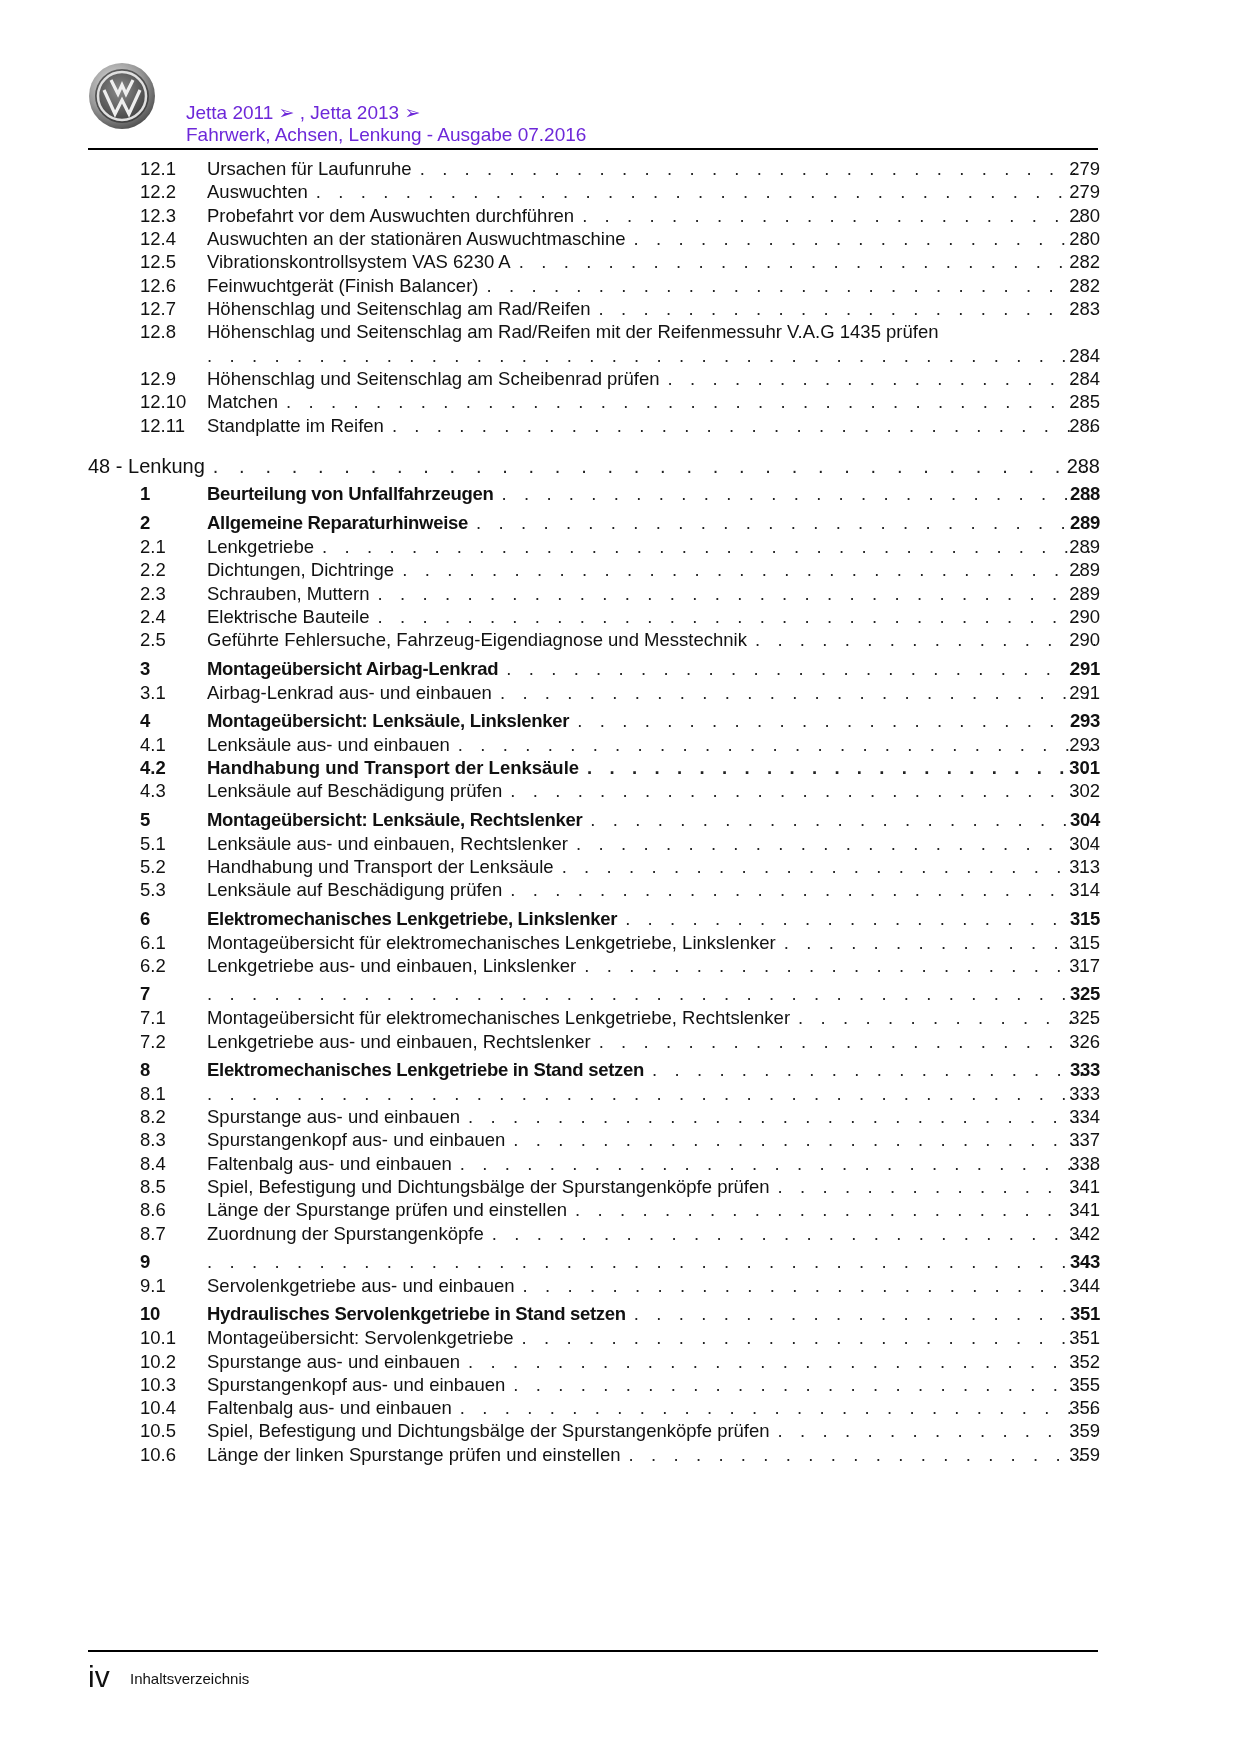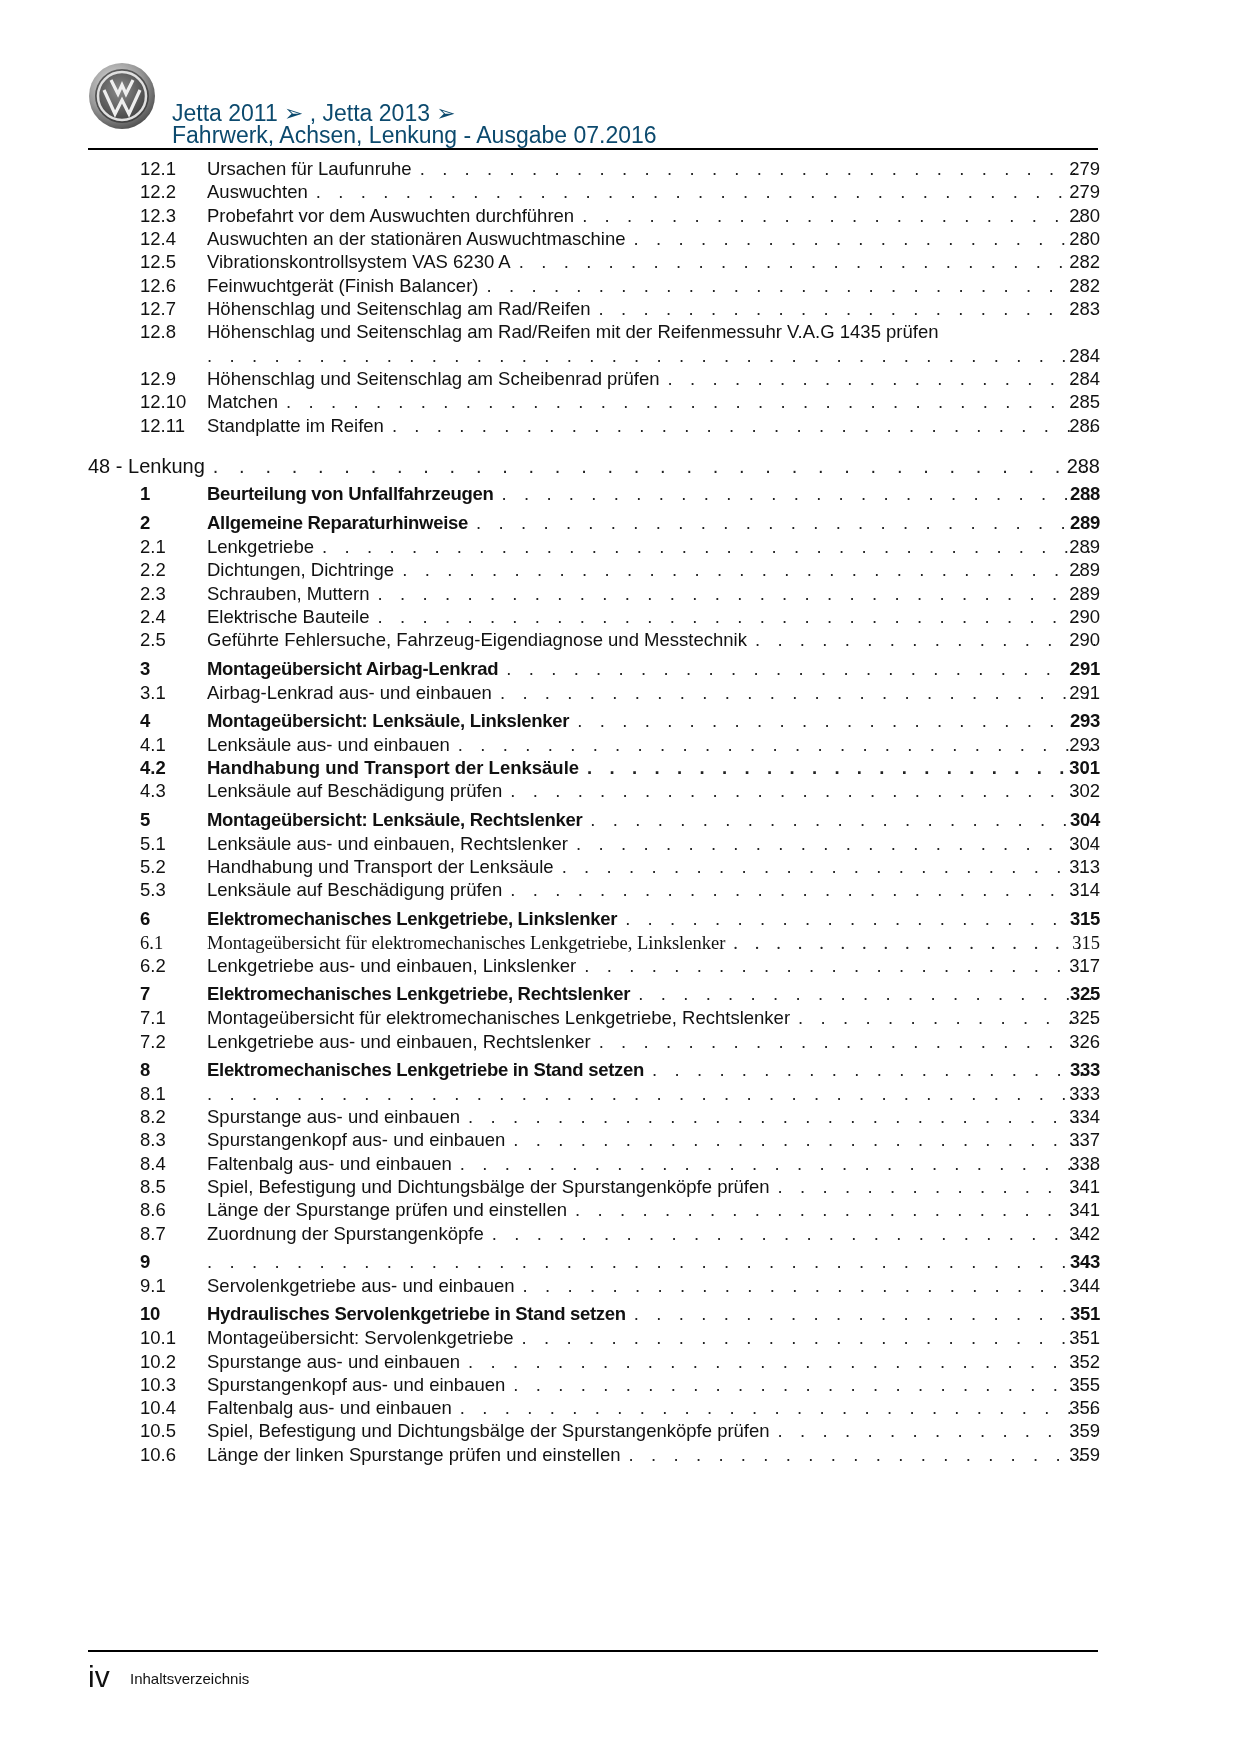--- a/index.html
+++ b/index.html
@@ -1,21 +1,21 @@
 <!DOCTYPE html>
 <html><head>
   <meta charset="utf-8">
   <style>
     html, body { margin: 0; padding: 0; background: #ffffff; }
     body { width: 1240px; height: 1754px; position: relative; overflow: hidden;
            font-family: "Liberation Sans", sans-serif; color: #111; }
 
     .header { position: absolute; left: 88px; top: 62px; width: 1010px; height: 88px; }
     .logo { position: absolute; left: 0; top: 0; width: 68px; height: 68px; }
-    .header-text { position: absolute; left: 84px; top: 40px; font-size: 23px; line-height: 22px; color: #0c4a6e; }
+    .header-text { position: absolute; left: 98px; top: 40px; font-size: 19px; line-height: 22px; color: #6d28d9; }
     .header-rule { position: absolute; left: 0; top: 86px; width: 1010px; height: 2px; background: #000; }
 
     .toc { position: absolute; left: 0; top: 0; width: 1240px; }
     .row { position: absolute; left: 0; width: 1240px; height: 24px; font-size: 18.5px; line-height: 24px; }
     .row .num { position: absolute; left: 140px; top: 0; white-space: nowrap; }
     .row .title-wrap { position: absolute; left: 207px; top: 0; right: 145px; display: flex; overflow: hidden; white-space: nowrap; }
     .row .title { flex: 0 0 auto; padding-right: 8px; }
     .row .leader { flex: 1 1 auto; overflow: hidden; white-space: nowrap; letter-spacing: 6.1px; color: #222; }
     .row .page { position: absolute; right: 140px; top: 0; white-space: nowrap; }
     .row.bold { font-weight: bold; letter-spacing: -0.3px; }
@@ -298,40 +298,39 @@
       <span class="page">314</span>
     </div>
     <div class="row bold" style="top: 906.6px;">
       <span class="num">6</span>
       <div class="title-wrap">
         <span class="title">Elektromechanisches Lenkgetriebe, Linkslenker</span>
         <span class="leader">. . . . . . . . . . . . . . . . . . . . . . . . . . . . . . . . . . . . . . . . . . . . . . . . . . . . . . . . . . . . . . . . . . . . . . . . . . . . . . . . . . . . . . . . . . . . . . . . . . . . . . . . . . . . .</span>
       </div>
       <span class="page">315</span>
     </div>
-    <div class="row" style="top: 930.6px; font-family: Liberation Serif, serif;">
+    <div class="row" style="top: 930.6px;">
       <span class="num">6.1</span>
       <div class="title-wrap">
         <span class="title">Montageübersicht für elektromechanisches Lenkgetriebe, Linkslenker</span>
         <span class="leader">. . . . . . . . . . . . . . . . . . . . . . . . . . . . . . . . . . . . . . . . . . . . . . . . . . . . . . . . . . . . . . . . . . . . . . . . . . . . . . . . . . . . . . . . . . . . . . . . . . . . . . . . . . . . .</span>
       </div>
       <span class="page">315</span>
     </div>
     <div class="row" style="top: 953.9px;">
       <span class="num">6.2</span>
       <div class="title-wrap">
         <span class="title">Lenkgetriebe aus- und einbauen, Linkslenker</span>
         <span class="leader">. . . . . . . . . . . . . . . . . . . . . . . . . . . . . . . . . . . . . . . . . . . . . . . . . . . . . . . . . . . . . . . . . . . . . . . . . . . . . . . . . . . . . . . . . . . . . . . . . . . . . . . . . . . . .</span>
       </div>
       <span class="page">317</span>
     </div>
     <div class="row bold" style="top: 982.2px;">
       <span class="num">7</span>
       <div class="title-wrap">
-        <span class="title">Elektromechanisches Lenkgetriebe, Rechtslenker</span>
         <span class="leader">. . . . . . . . . . . . . . . . . . . . . . . . . . . . . . . . . . . . . . . . . . . . . . . . . . . . . . . . . . . . . . . . . . . . . . . . . . . . . . . . . . . . . . . . . . . . . . . . . . . . . . . . . . . . .</span>
       </div>
       <span class="page">325</span>
     </div>
     <div class="row" style="top: 1006.2px;">
       <span class="num">7.1</span>
       <div class="title-wrap">
         <span class="title">Montageübersicht für elektromechanisches Lenkgetriebe, Rechtslenker</span>
         <span class="leader">. . . . . . . . . . . . . . . . . . . . . . . . . . . . . . . . . . . . . . . . . . . . . . . . . . . . . . . . . . . . . . . . . . . . . . . . . . . . . . . . . . . . . . . . . . . . . . . . . . . . . . . . . . . . .</span>
       </div>

